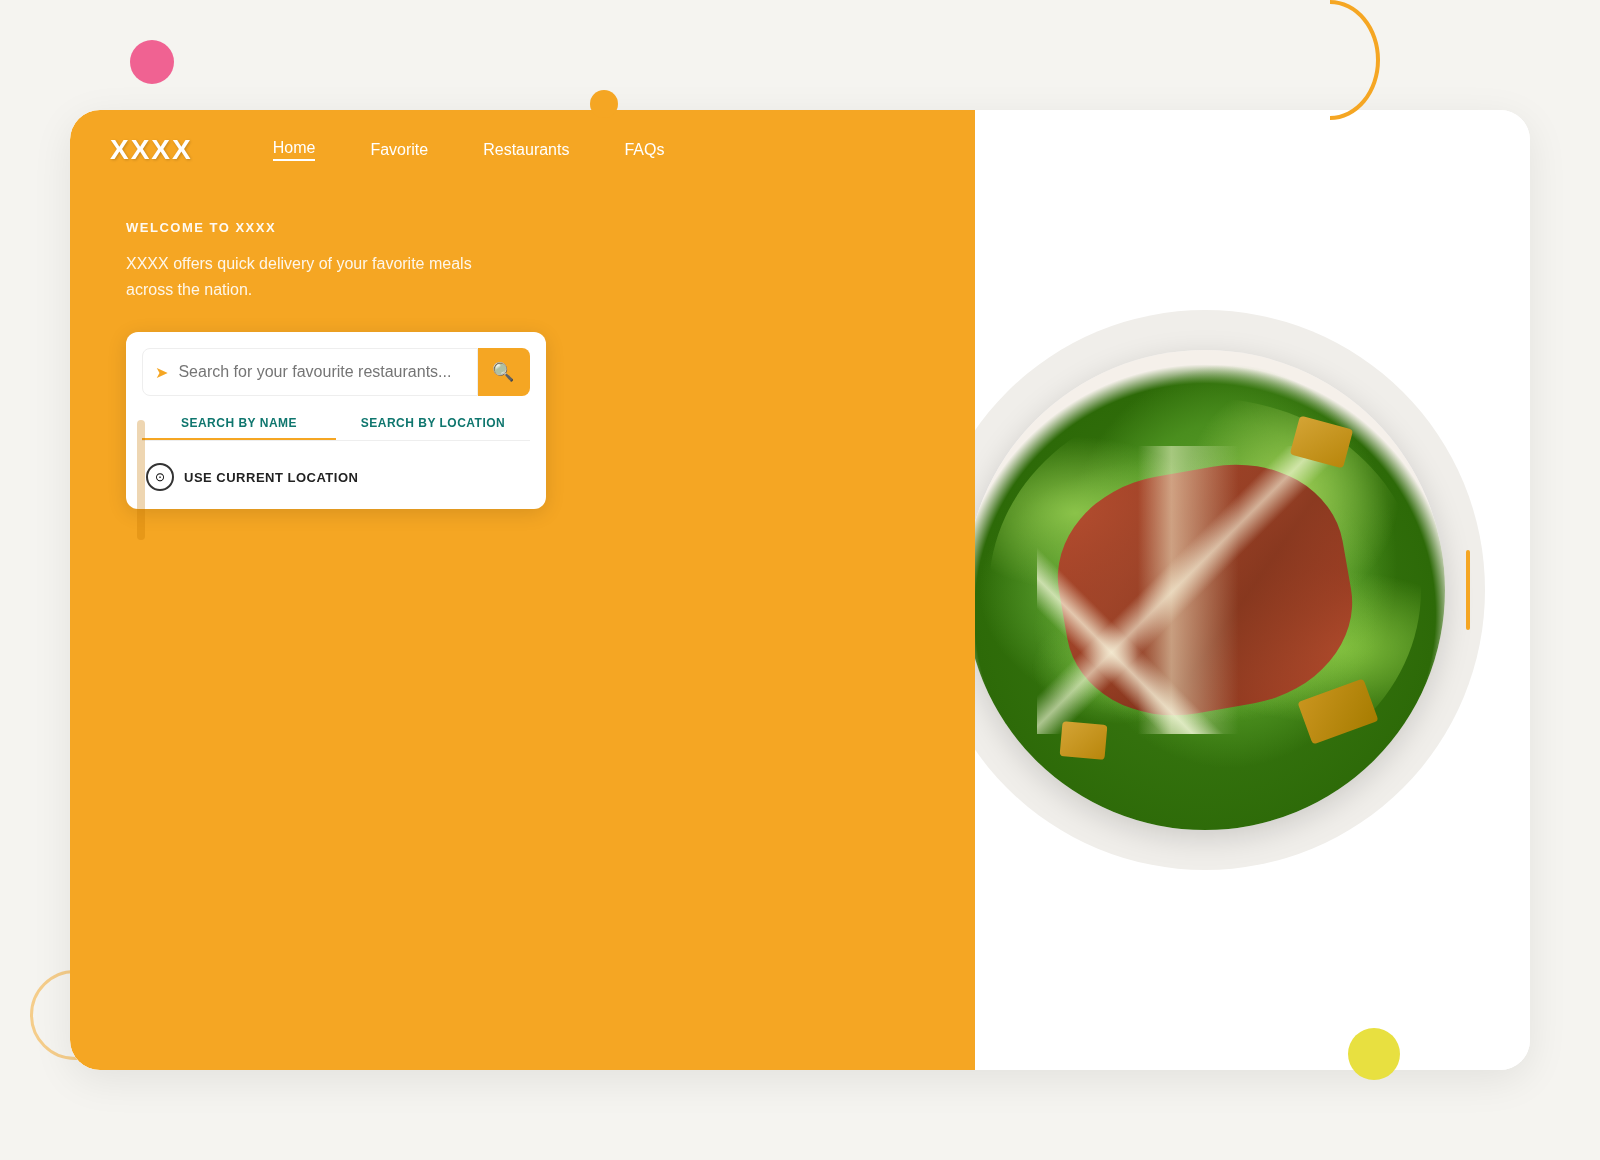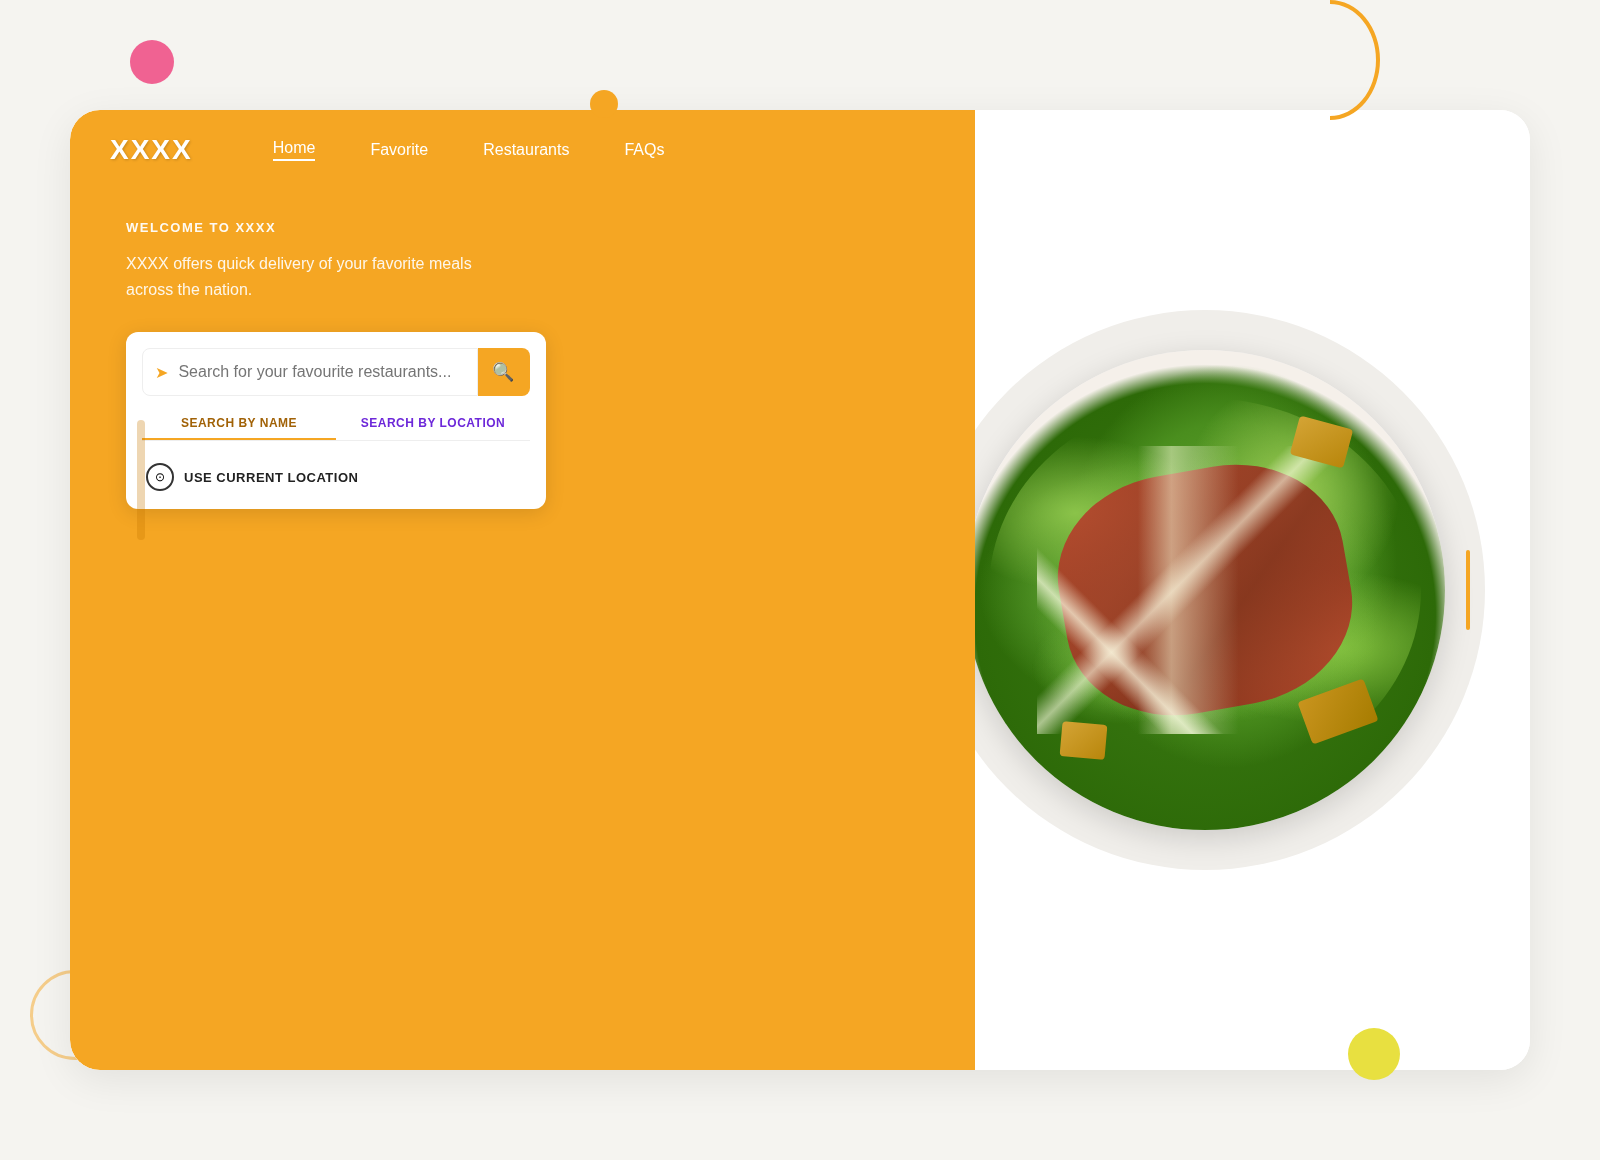--- a/index.html
+++ b/index.html
@@ -371,27 +371,27 @@
       margin-bottom: 12px;
     }
 
     .search-tab {
       flex: 1;
       text-align: center;
       padding: 8px 0;
       font-size: 12px;
       font-weight: 600;
       cursor: pointer;
-      color: #6d28d9;
+      color: #0f766e;
       text-transform: uppercase;
       letter-spacing: 0.5px;
     }
 
     .search-tab.active {
-      color: #a16207;
+      color: #0f766e;
       border-bottom: 2px solid #f5a623;
     }
 
     .location-row {
       display: flex;
       align-items: center;
       gap: 10px;
       padding: 10px 4px;
       cursor: pointer;
     }

